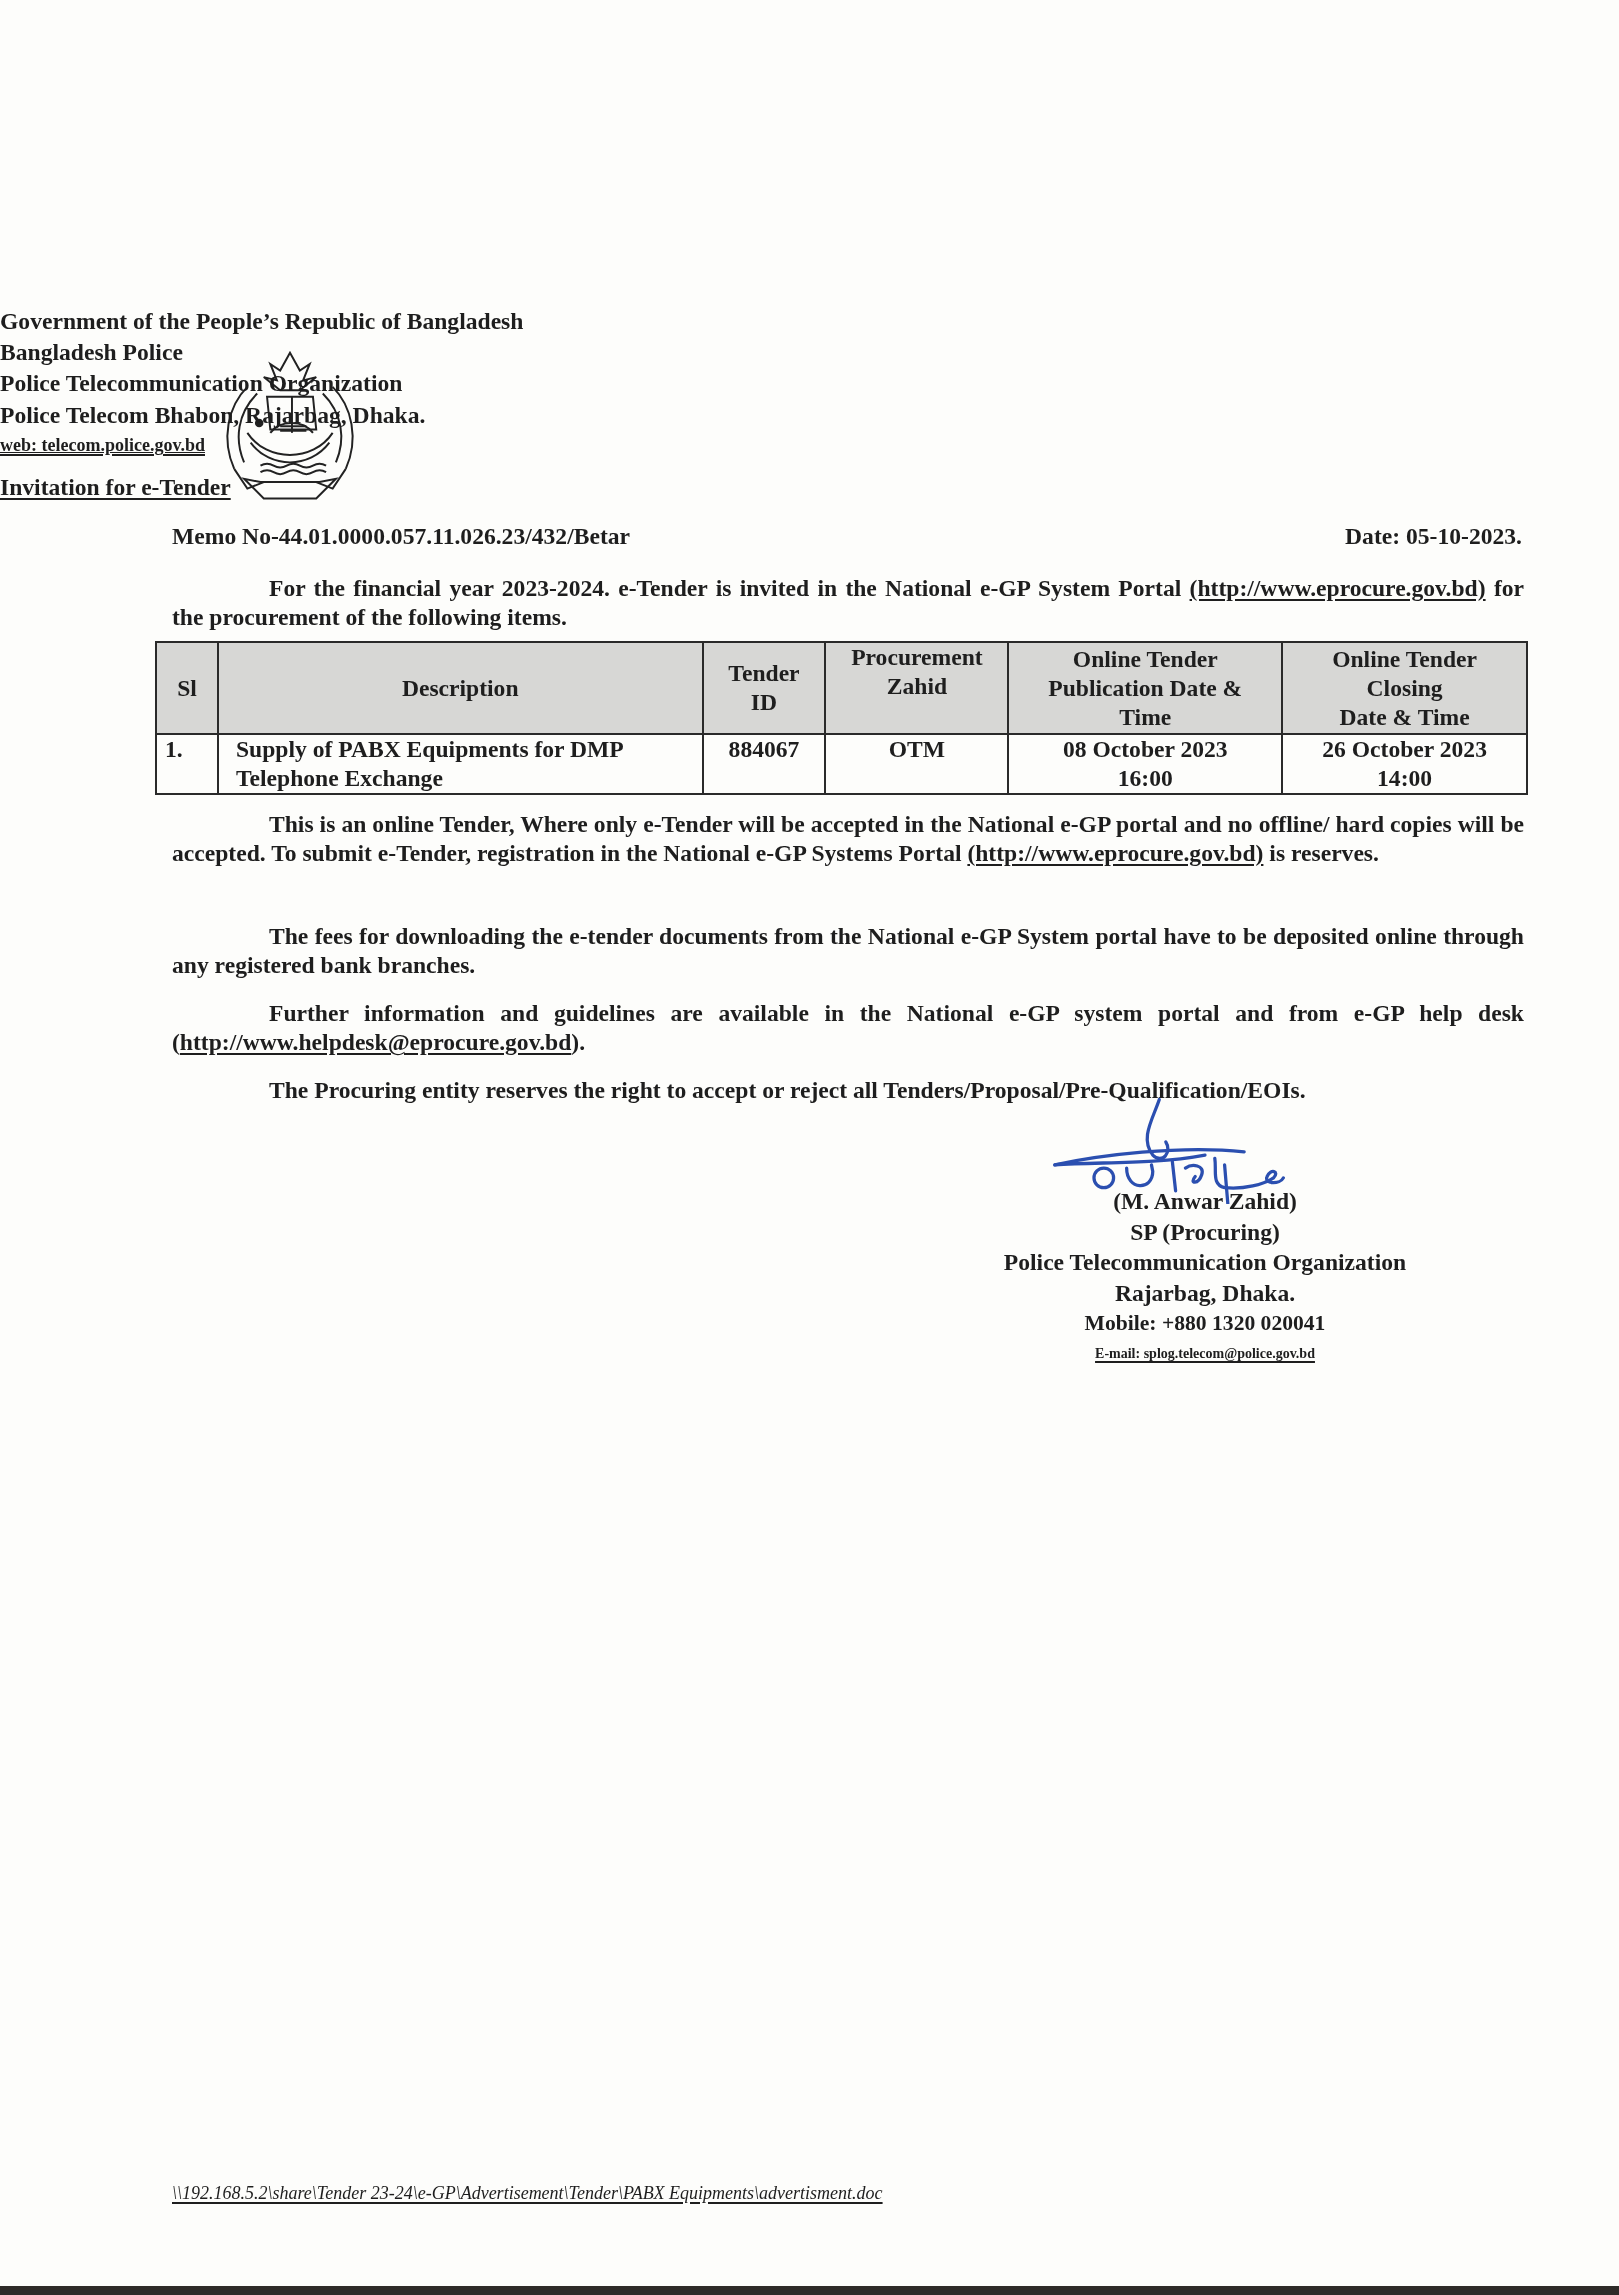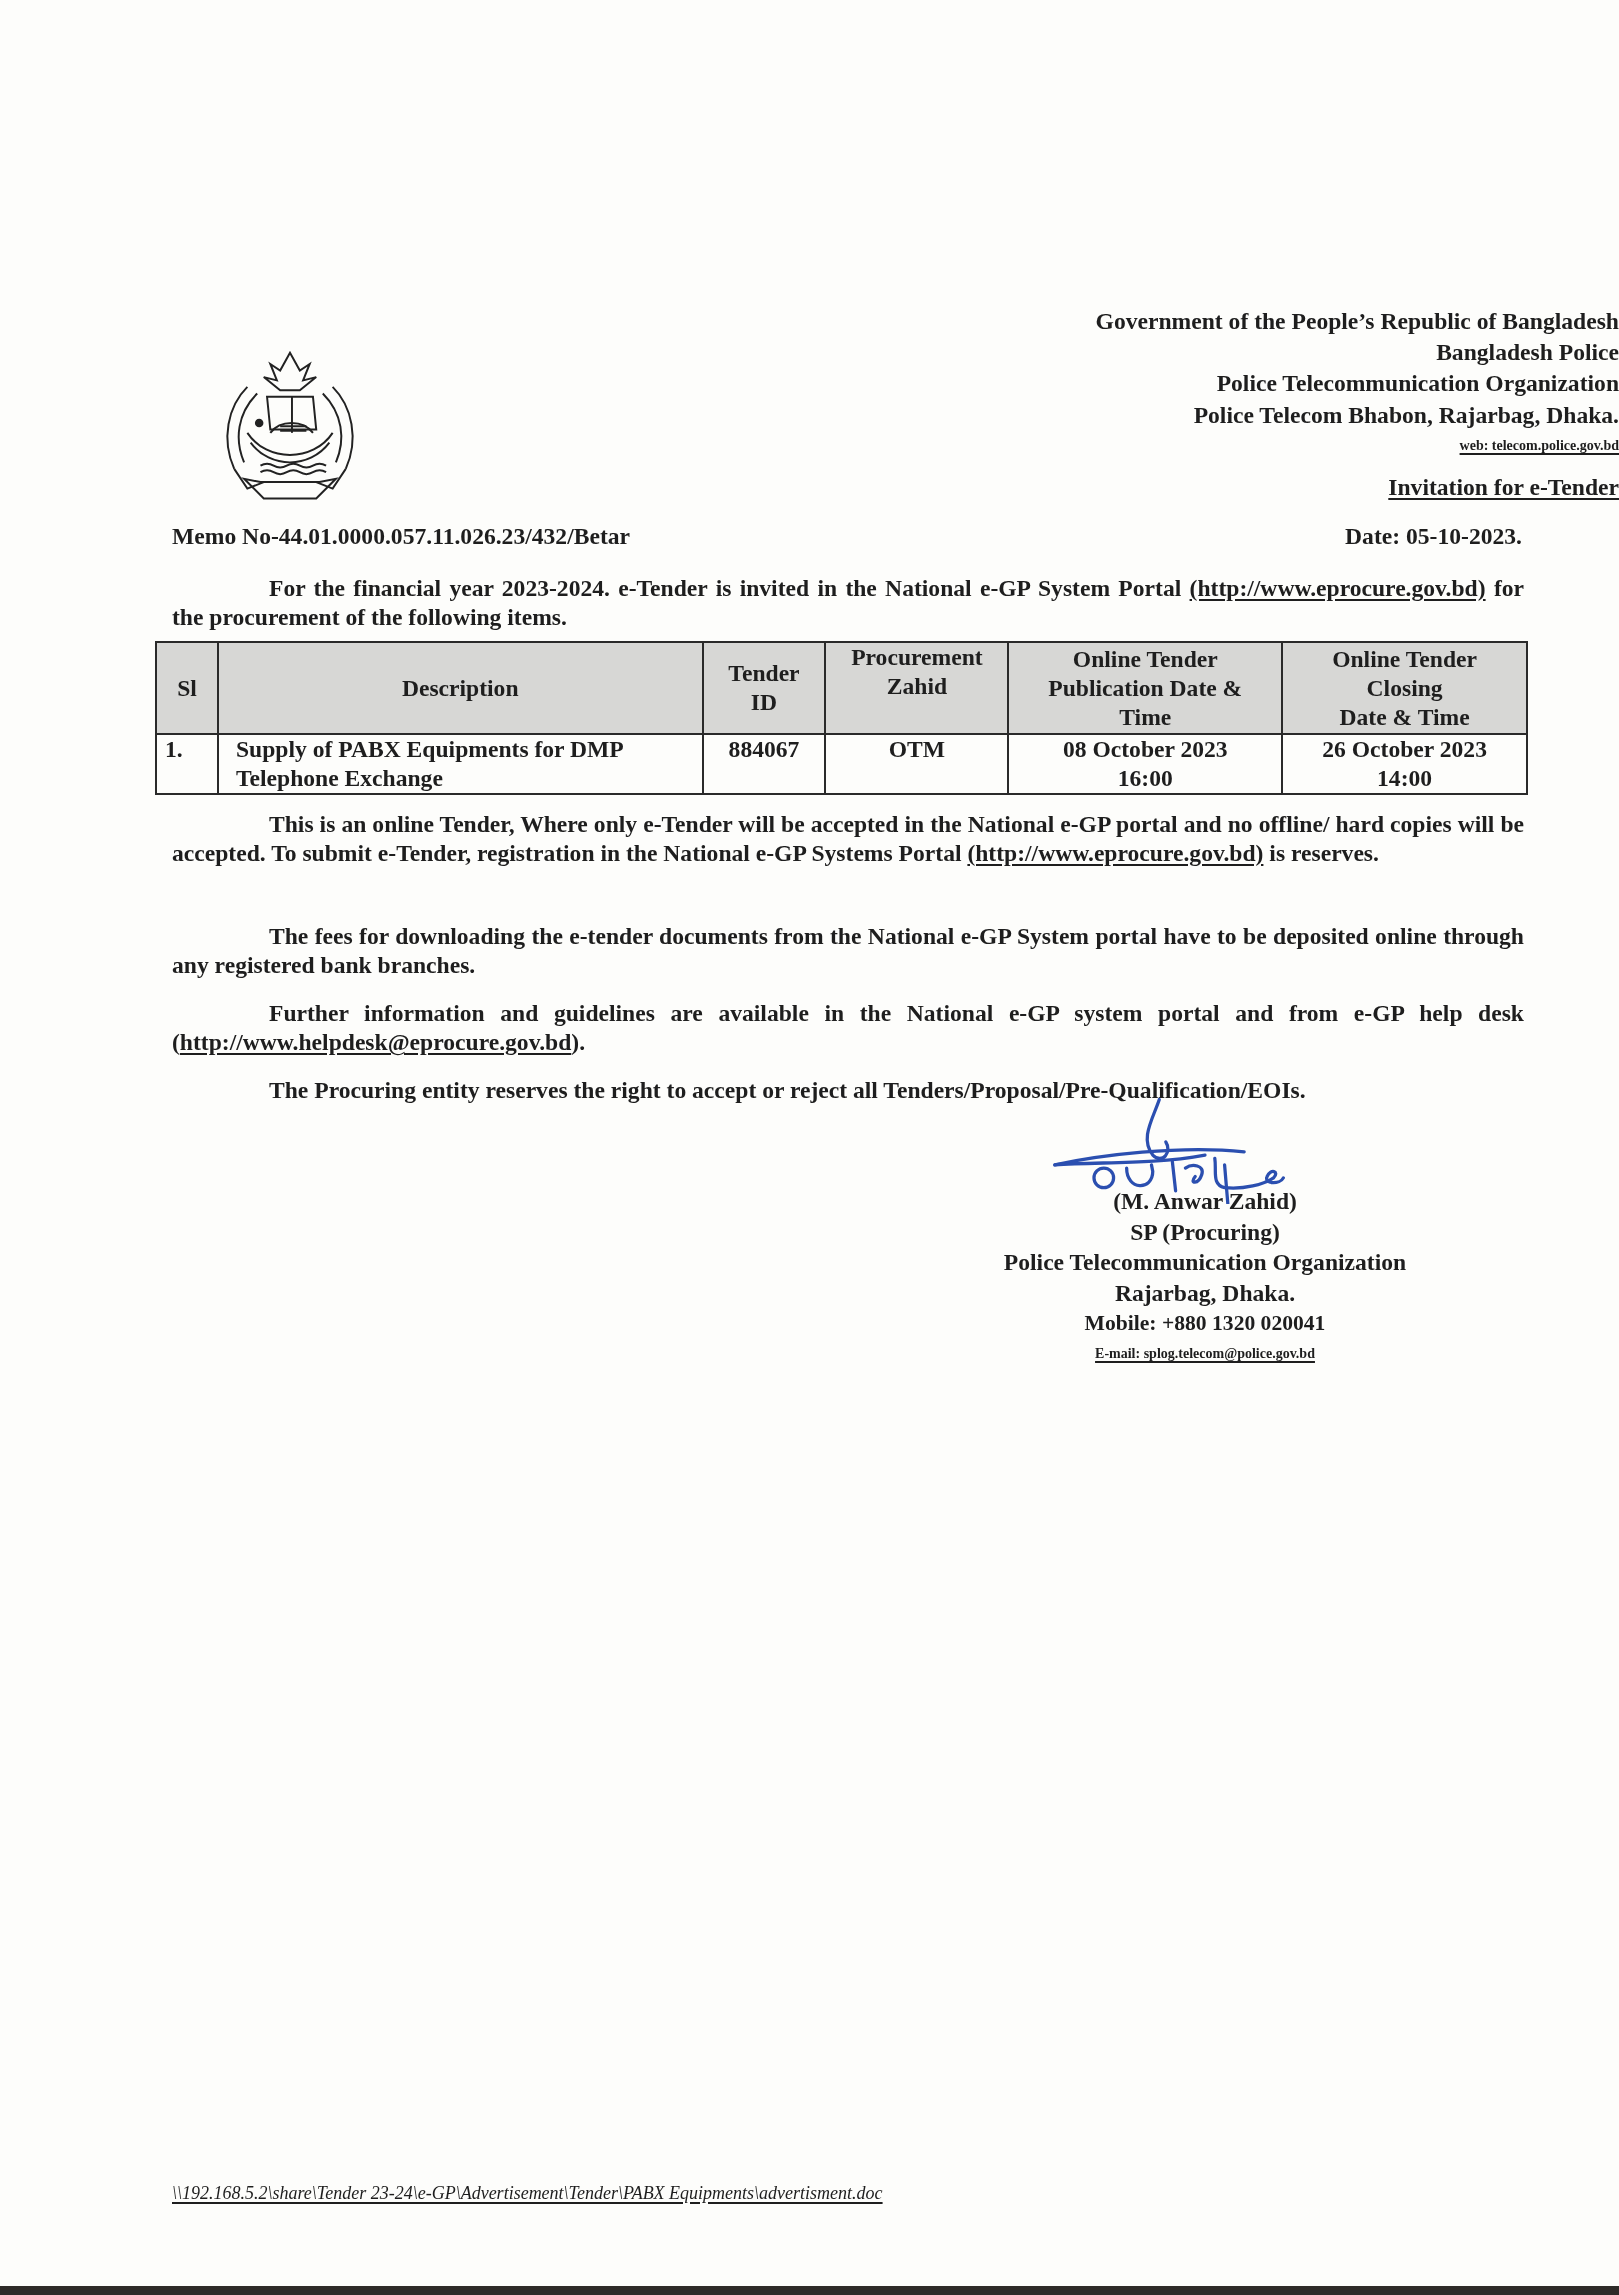--- a/index.html
+++ b/index.html
@@ -1,20 +1,20 @@
 <!DOCTYPE html>
 <html style="font-size:10.5px"><head>
 <meta charset="utf-8">
 <style>
   html, body { margin:0; padding:0; }
   body { width:1619px; height:2295px; background:#fdfdfb; position:relative; overflow:hidden;
          font-family:"Liberation Serif", "DejaVu Serif", serif; color:#1e1e1e; }
   .abs { position:absolute; }
   .b { font-weight:bold; }
-  .hdr { position:absolute; left:0; width:1619px; text-align:right; font-size:23.6px; font-weight:bold; line-height:29px; }
+  .hdr { position:absolute; left:0; width:1619px; text-align:left; font-size:23.6px; font-weight:bold; line-height:29px; }
   .u { text-decoration:underline; text-underline-offset:2.6px; text-decoration-thickness:2px; }
   .para { position:absolute; left:172px; width:1352px; font-size:23.6px; font-weight:bold; line-height:29px; text-align:justify; }
   .indent { text-indent:97px; }
   table.tender { position:absolute; left:155px; top:641px; width:1373px; border-collapse:collapse; font-size:23.6px; font-weight:bold; line-height:29px; }
   table.tender td, table.tender th { border:2px solid #2a2a2a; padding:0 3.9px; text-align:center; vertical-align:top; }
   table.tender th { background:#d7d7d5; font-weight:bold; vertical-align:middle; height:90px; }
   table.tender td.desc { text-align:left; padding-left:17px; }
   .sig { position:absolute; left:943px; width:524px; text-align:center; font-weight:bold; font-size:23.6px; line-height:31px; }
   .footer { position:absolute; left:172px; top:2183px; font-size:18px; font-style:italic; }
   .bottombar { position:absolute; left:0; bottom:0; width:1619px; height:9.2px; background:#2e2b28; }
@@ -43,21 +43,21 @@
       <path d="M40 195 L60 225 L85 215"></path>
       <path d="M210 195 L190 225 L165 215"></path>
     </g>
   </svg>
 </div>
 
 <div class="hdr" style="top:307px;">Government of the People’s Republic of Bangladesh</div>
 <div class="hdr" style="top:338px;">Bangladesh Police</div>
 <div class="hdr" style="top:369px;">Police Telecommunication Organization</div>
 <div class="hdr" style="top:401px;">Police Telecom Bhabon, Rajarbag, Dhaka.</div>
-<div class="hdr" style="top:431px;font-size:14px;">
+<div class="hdr" style="top:431px;font-size:18px;text-decoration:underline;">
   <span class="u">web: telecom.police.gov.bd</span>
 </div>
 <div class="hdr" style="top:473px;">
   <span class="u">Invitation for e-Tender</span>
 </div>
 
 <div class="abs b" style="left:172px;top:522px;font-size:23.6px;line-height:29px;">Memo No-44.01.0000.057.11.026.23/432/Betar</div>
 <div class="abs b" style="right:97px;top:522px;font-size:23.6px;line-height:29px;">Date: 05-10-2023.</div>
 
 <div class="para indent" style="top:574px;text-align-last:left;">

